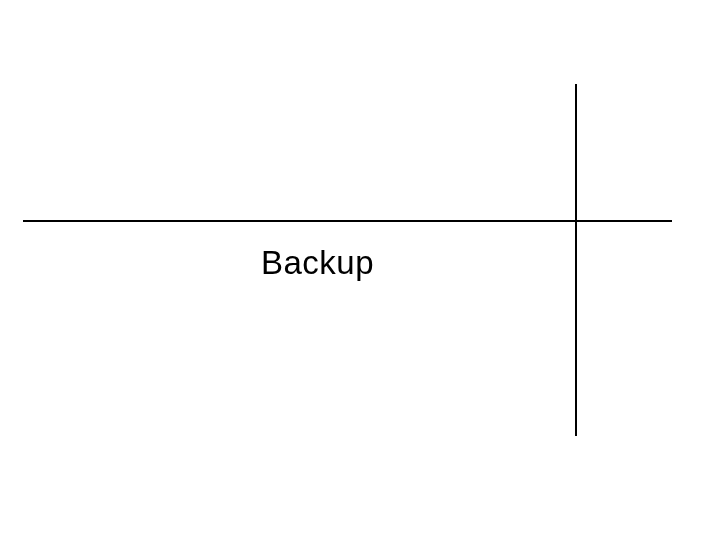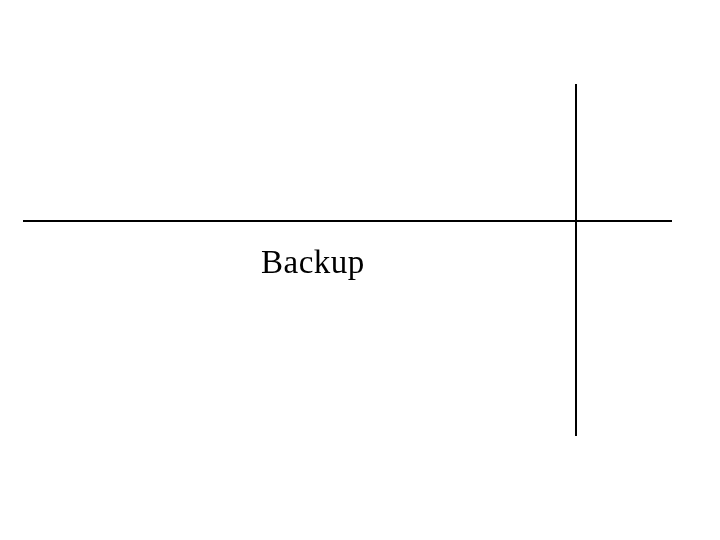--- a/index.html
+++ b/index.html
@@ -8,21 +8,21 @@
     width: 720px;
     height: 540px;
     background: #ffffff;
   }
   .slide {
     position: relative;
     width: 720px;
     height: 540px;
     background: var(--bg-color, #ffffff);
     overflow: hidden;
-    font-family: Liberation Serif, serif;
+    font-family: Liberation Sans, sans-serif;
   }
   .h-line {
     position: absolute;
     left: 23px;
     top: 220px;
     width: 649px;
     height: 2px;
     background: var(--line-color, #000000);
   }
   .v-line {

